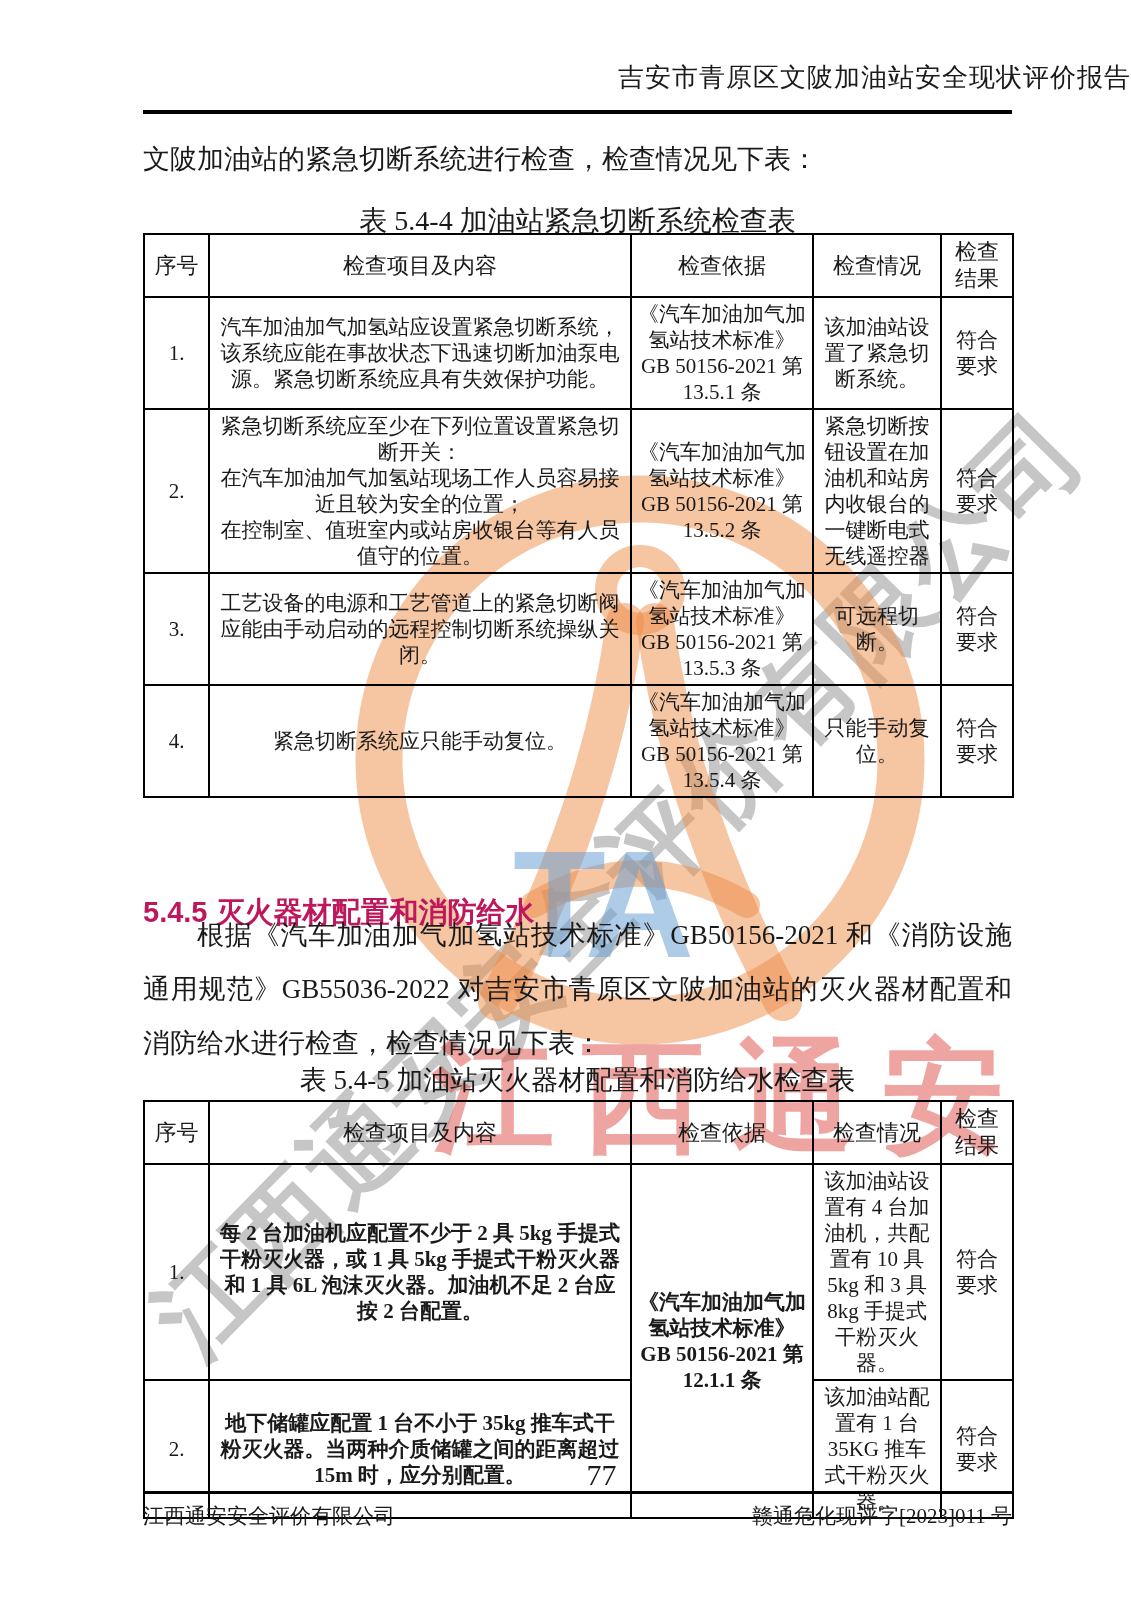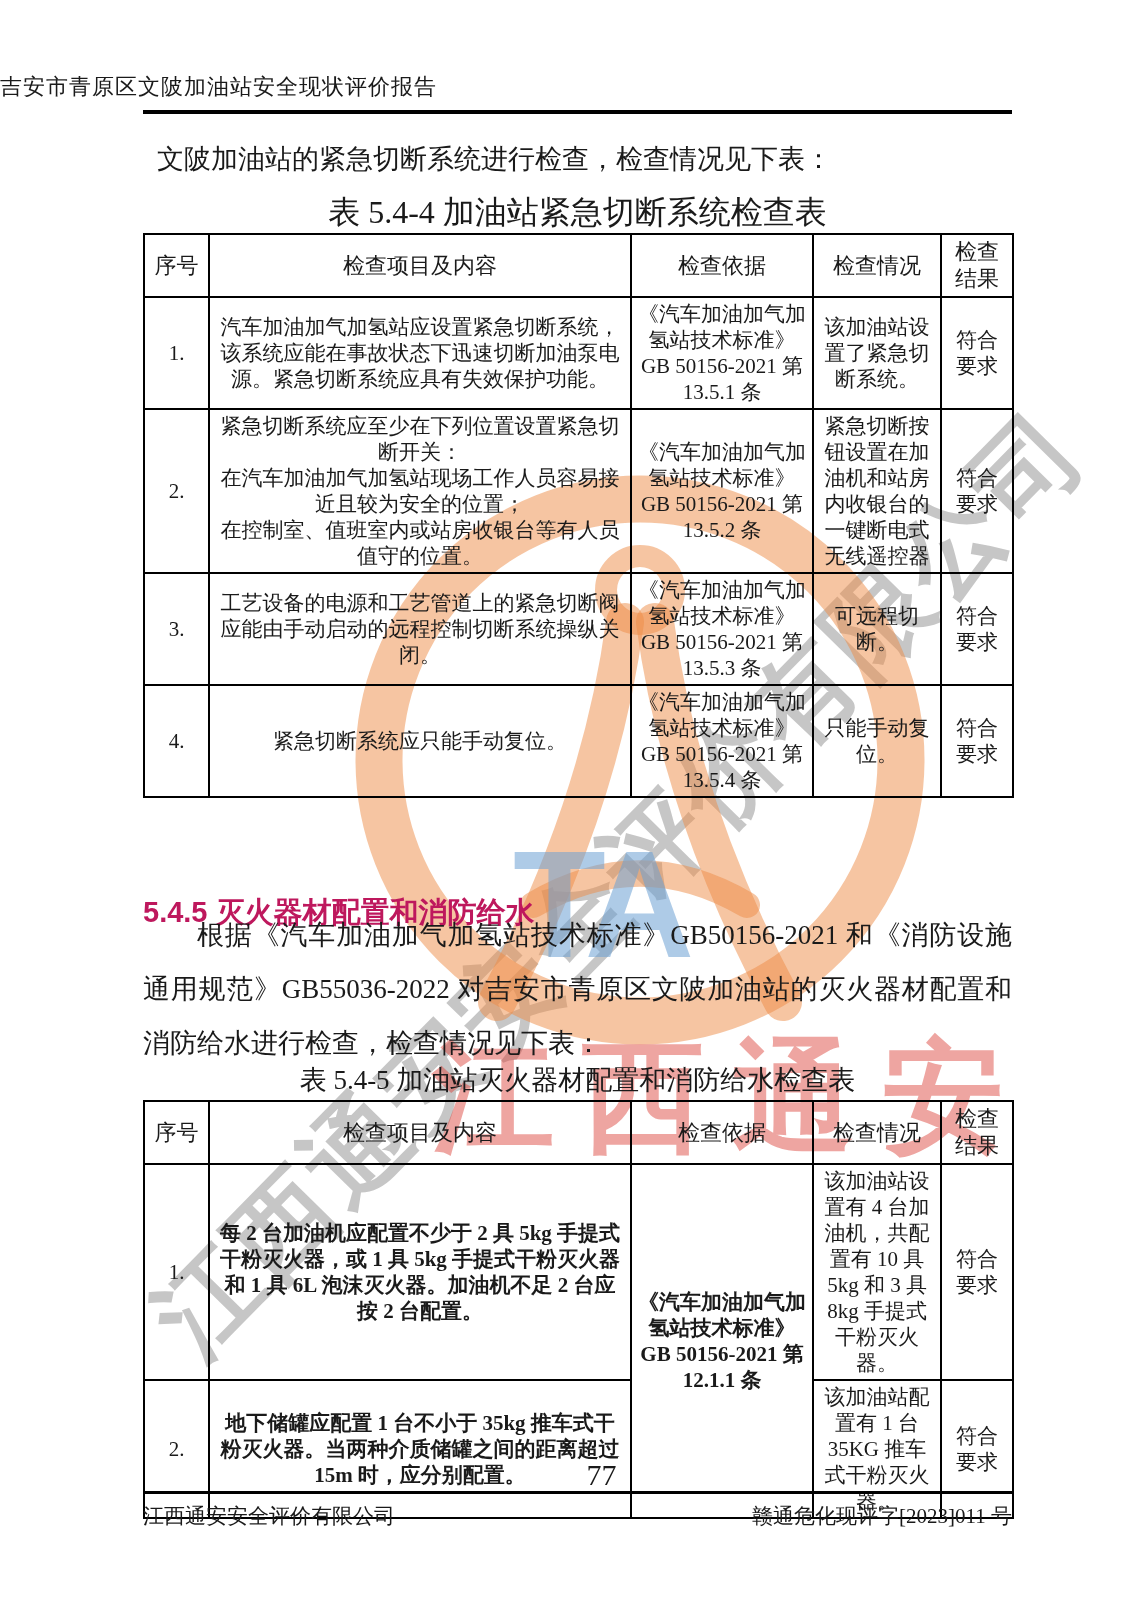--- a/index.html
+++ b/index.html
@@ -32,22 +32,22 @@
   }
   .wm-red{
     left:432px;top:1036px;
     font-family:"Liberation Sans","DejaVu Sans",sans-serif;
     font-weight:bold;font-size:122px;line-height:1;
     letter-spacing:28px;white-space:nowrap;
     color:rgba(219,66,58,0.48);
   }
   
   .header-title{
-    position:absolute;top:72px;left:0;width:100%;
-    text-align:left;font-size:22px;letter-spacing:1px;
+    position:absolute;top:60px;left:0;width:100%;
+    text-align:right;font-size:26px;letter-spacing:1px;
   }
   .header-rule{
     position:absolute;top:110px;left:143px;width:869px;height:4px;
     background:#000;
   }
   .page-number{
     position:absolute;top:1458px;left:0;width:100%;
     text-align:center;font-size:30px;padding-left:36px;
   }
   .footer-rule{
@@ -59,22 +59,22 @@
   }
   .footer-right{
     position:absolute;top:1502px;right:119px;font-size:21px;
   }
   
   .para{
     position:absolute;left:143px;width:869px;
     font-size:27px;line-height:54px;text-align:justify;
   }
   .indent{text-indent:2em;}
-  .para-intro{top:132px;margin-left:14px;}
-  .t1-title{position:absolute;top:191px;left:143px;width:869px;text-align:center;font-size:32px;}
+  .para-intro{top:132px;}
+  .t1-title{position:absolute;top:202px;left:143px;width:869px;text-align:center;font-size:28px;}
   .para-conclusion{top:752px;}
   .section-heading{
     position:absolute;top:893px;left:143px;width:869px;
     font-family:"Liberation Sans","DejaVu Sans",sans-serif;
     font-weight:bold;font-size:29px;color:#be185d;
   }
   .para-section{top:908px;}
   .t2-title{position:absolute;top:1062px;left:143px;width:869px;text-align:center;font-size:27px;}
   
   table.check{

